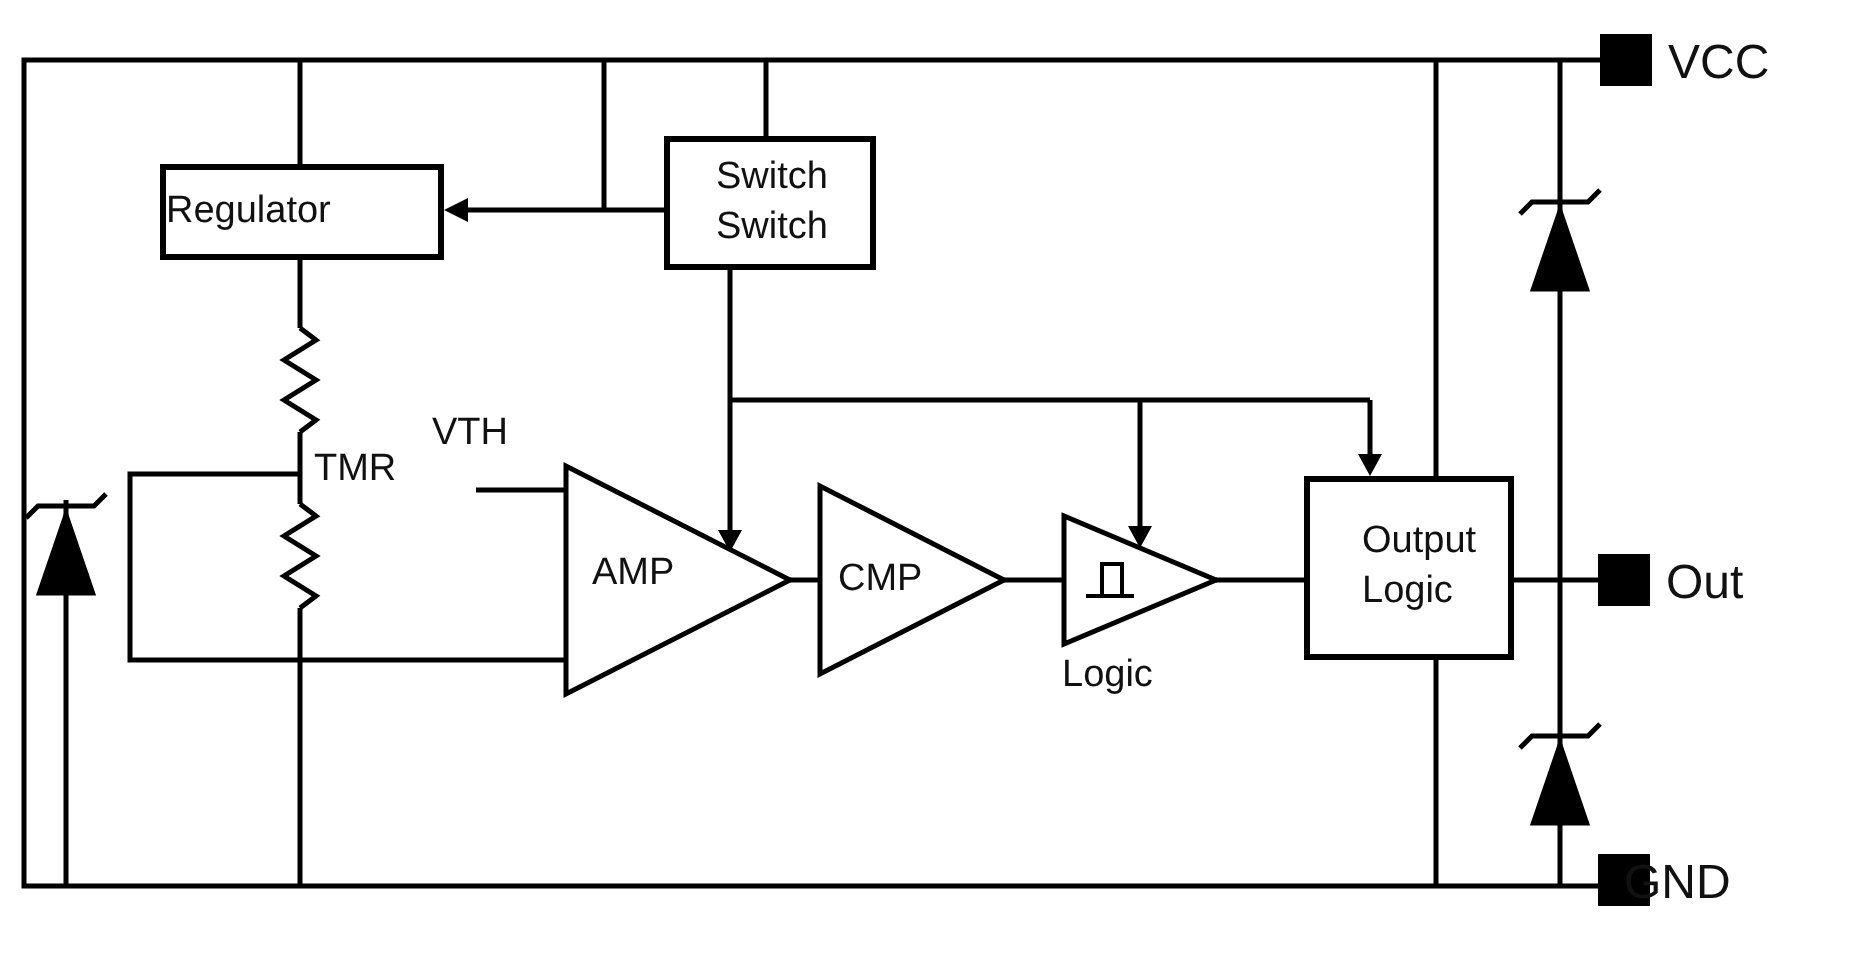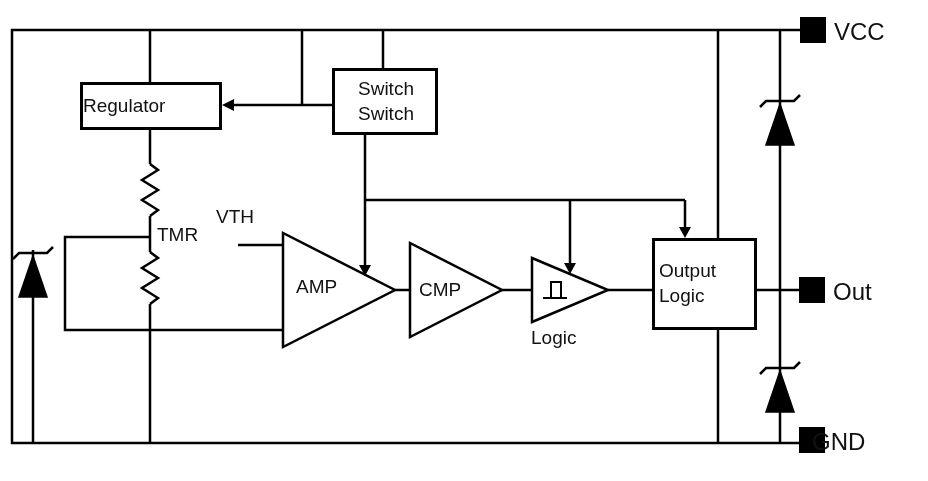--- a/index.html
+++ b/index.html
@@ -118,21 +118,21 @@
 
   <div class="box" style="left:80px;top:82px;width:142px;height:48px">
     <span class="lbl">Regulator</span>
   </div>
 
   <div class="box left" style="left:332px;top:68px;width:106px;height:67px;padding-left:23px">
     <span class="lbl">Switch</span>
     <span class="lbl">Switch</span>
   </div>
 
-  <div class="box left" style="left:652px;top:238px;width:105px;height:92px;padding-left:4px">
+  <div class="box left" style="left:652px;top:238px;width:105px;height:92px;padding-left:26px">
     <span class="lbl">Output</span>
     <span class="lbl">Logic</span>
   </div>
 
   <div class="t" style="left:296px;top:276px">AMP</div>
   <div class="t" style="left:419px;top:279px">CMP</div>
   <div class="t" style="left:531px;top:327px">Logic</div>
   <div class="t" style="left:216px;top:206px">VTH</div>
   <div class="t" style="left:157px;top:224px">TMR</div>
 

